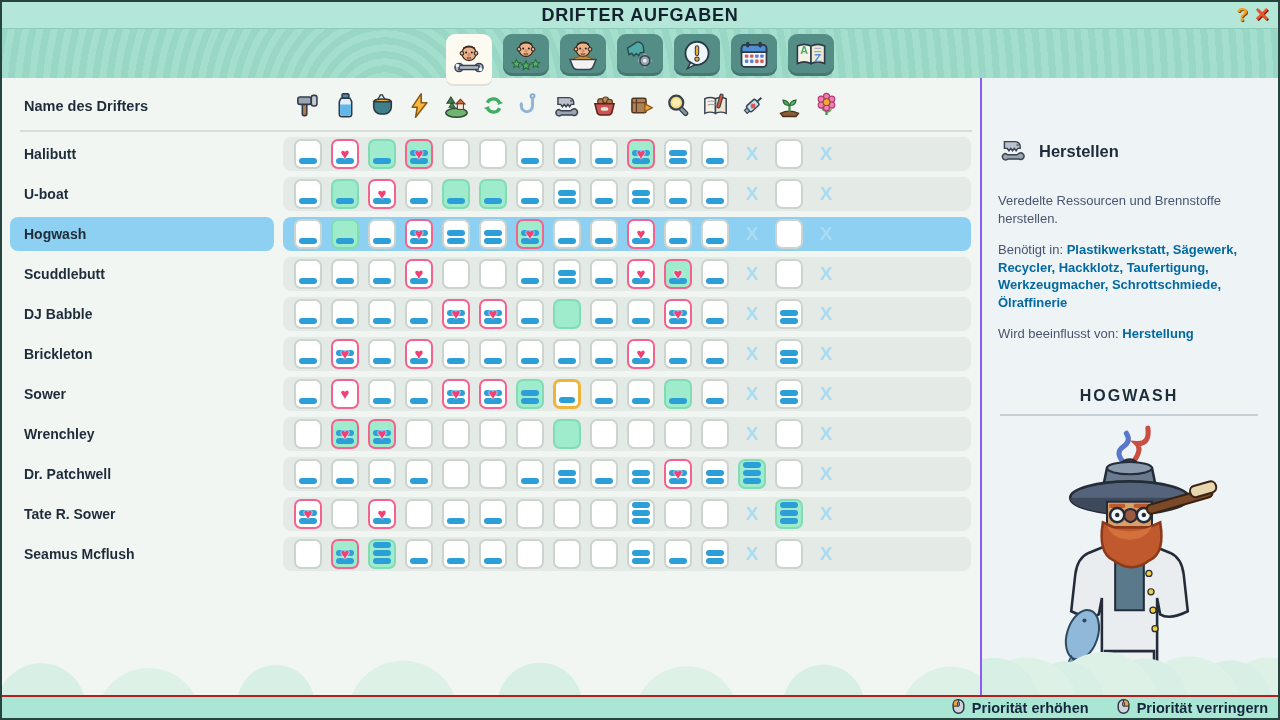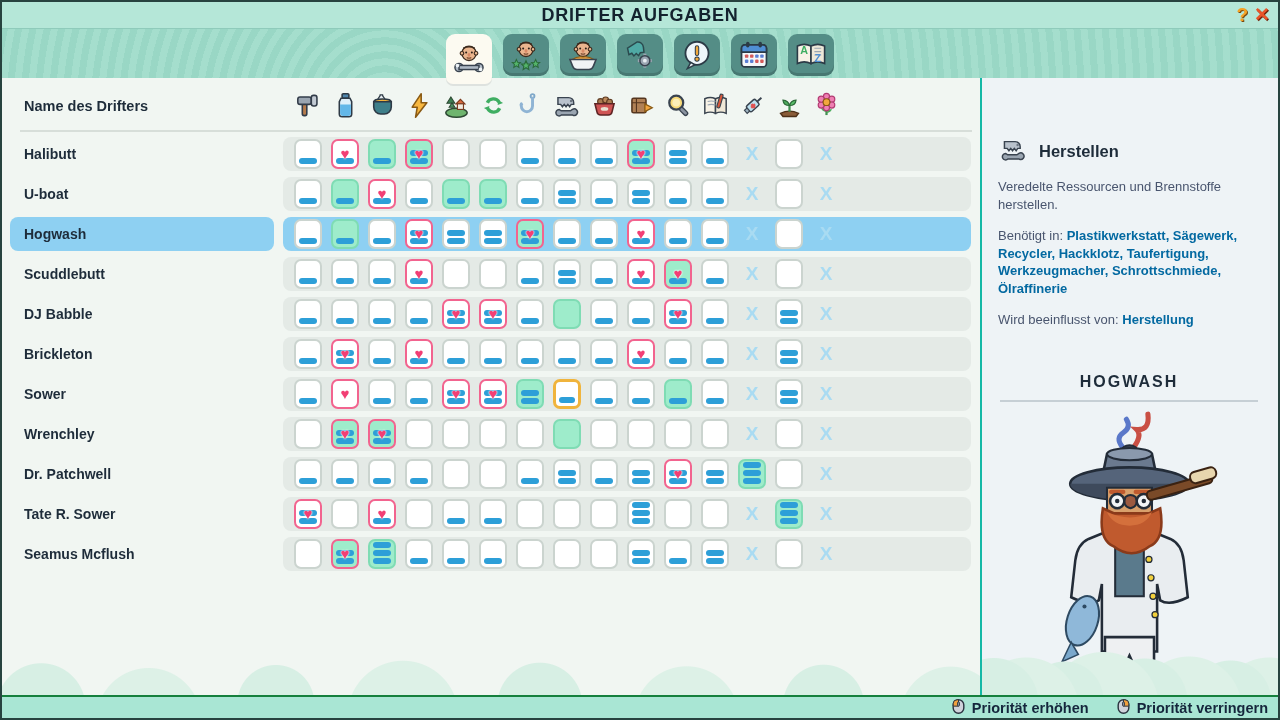--- a/index.html
+++ b/index.html
@@ -58,33 +58,33 @@
     radial-gradient(circle at 4% 115%,  #d7efe4 0 44px, transparent 45px),
     radial-gradient(circle at 15% 130%, #ddf1e7 0 52px, transparent 53px),
     radial-gradient(circle at 28% 110%, #d7efe4 0 38px, transparent 39px),
     radial-gradient(circle at 41% 125%, #ddf1e7 0 55px, transparent 56px),
     radial-gradient(circle at 55% 112%, #d7efe4 0 42px, transparent 43px),
     radial-gradient(circle at 70% 128%, #ddf1e7 0 52px, transparent 53px),
     radial-gradient(circle at 84% 112%, #d7efe4 0 40px, transparent 41px),
     radial-gradient(circle at 97% 126%, #ddf1e7 0 50px, transparent 51px); }
 
   
-  .detail-panel { flex:1; background:#eef3f6; border-left:2px solid #14b8a6; position:relative; padding:58px 18px 0 16px; }
+  .detail-panel { flex:1; background:#eef3f6; border-left:2px solid #8b5cf6; position:relative; padding:58px 18px 0 16px; }
   .task-head { display:flex; align-items:center; gap:9px; }
   .task-head svg { width:32px; height:27px; }
   .task-title { font-weight:bold; font-size:16.5px; color:#1e2c3a; }
-  .p { font-size:13px; color:#49556e; line-height:1.35; margin-top:11px; }
+  .p { font-size:13px; color:#49556e; line-height:1.35; margin-top:25px; }
   .p b { color:#0369a1; }
   .p.spaced { margin-top:14px; }
   .drifter-title { margin-top:44px; text-align:center; font-weight:bold; font-size:16px; letter-spacing:2px; color:#1e2c3a; text-transform:uppercase; }
   .hr { height:2px; background:#c6cfd5; margin:9px 2px 0; }
   .portrait { display:block; margin:4px auto 0; width:225px; height:285px; }
 
   
-  .footer { position:absolute; bottom:0; left:0; right:0; height:23px; background:#a9e6d4; border-top:2px solid #15803d;
+  .footer { position:absolute; bottom:0; left:0; right:0; height:23px; background:#a9e6d4; border-top:2px solid #b91c1c;
             display:flex; justify-content:flex-end; align-items:center; gap:26px; padding-right:10px; }
   .hint { display:flex; align-items:center; gap:5px; font-weight:bold; font-size:14.5px; color:#15263c; }
   .hint svg { width:17px; height:19px; }
 </style>
 </head>
 <body>
 
 <div class="window">
 
   <div class="titlebar">

